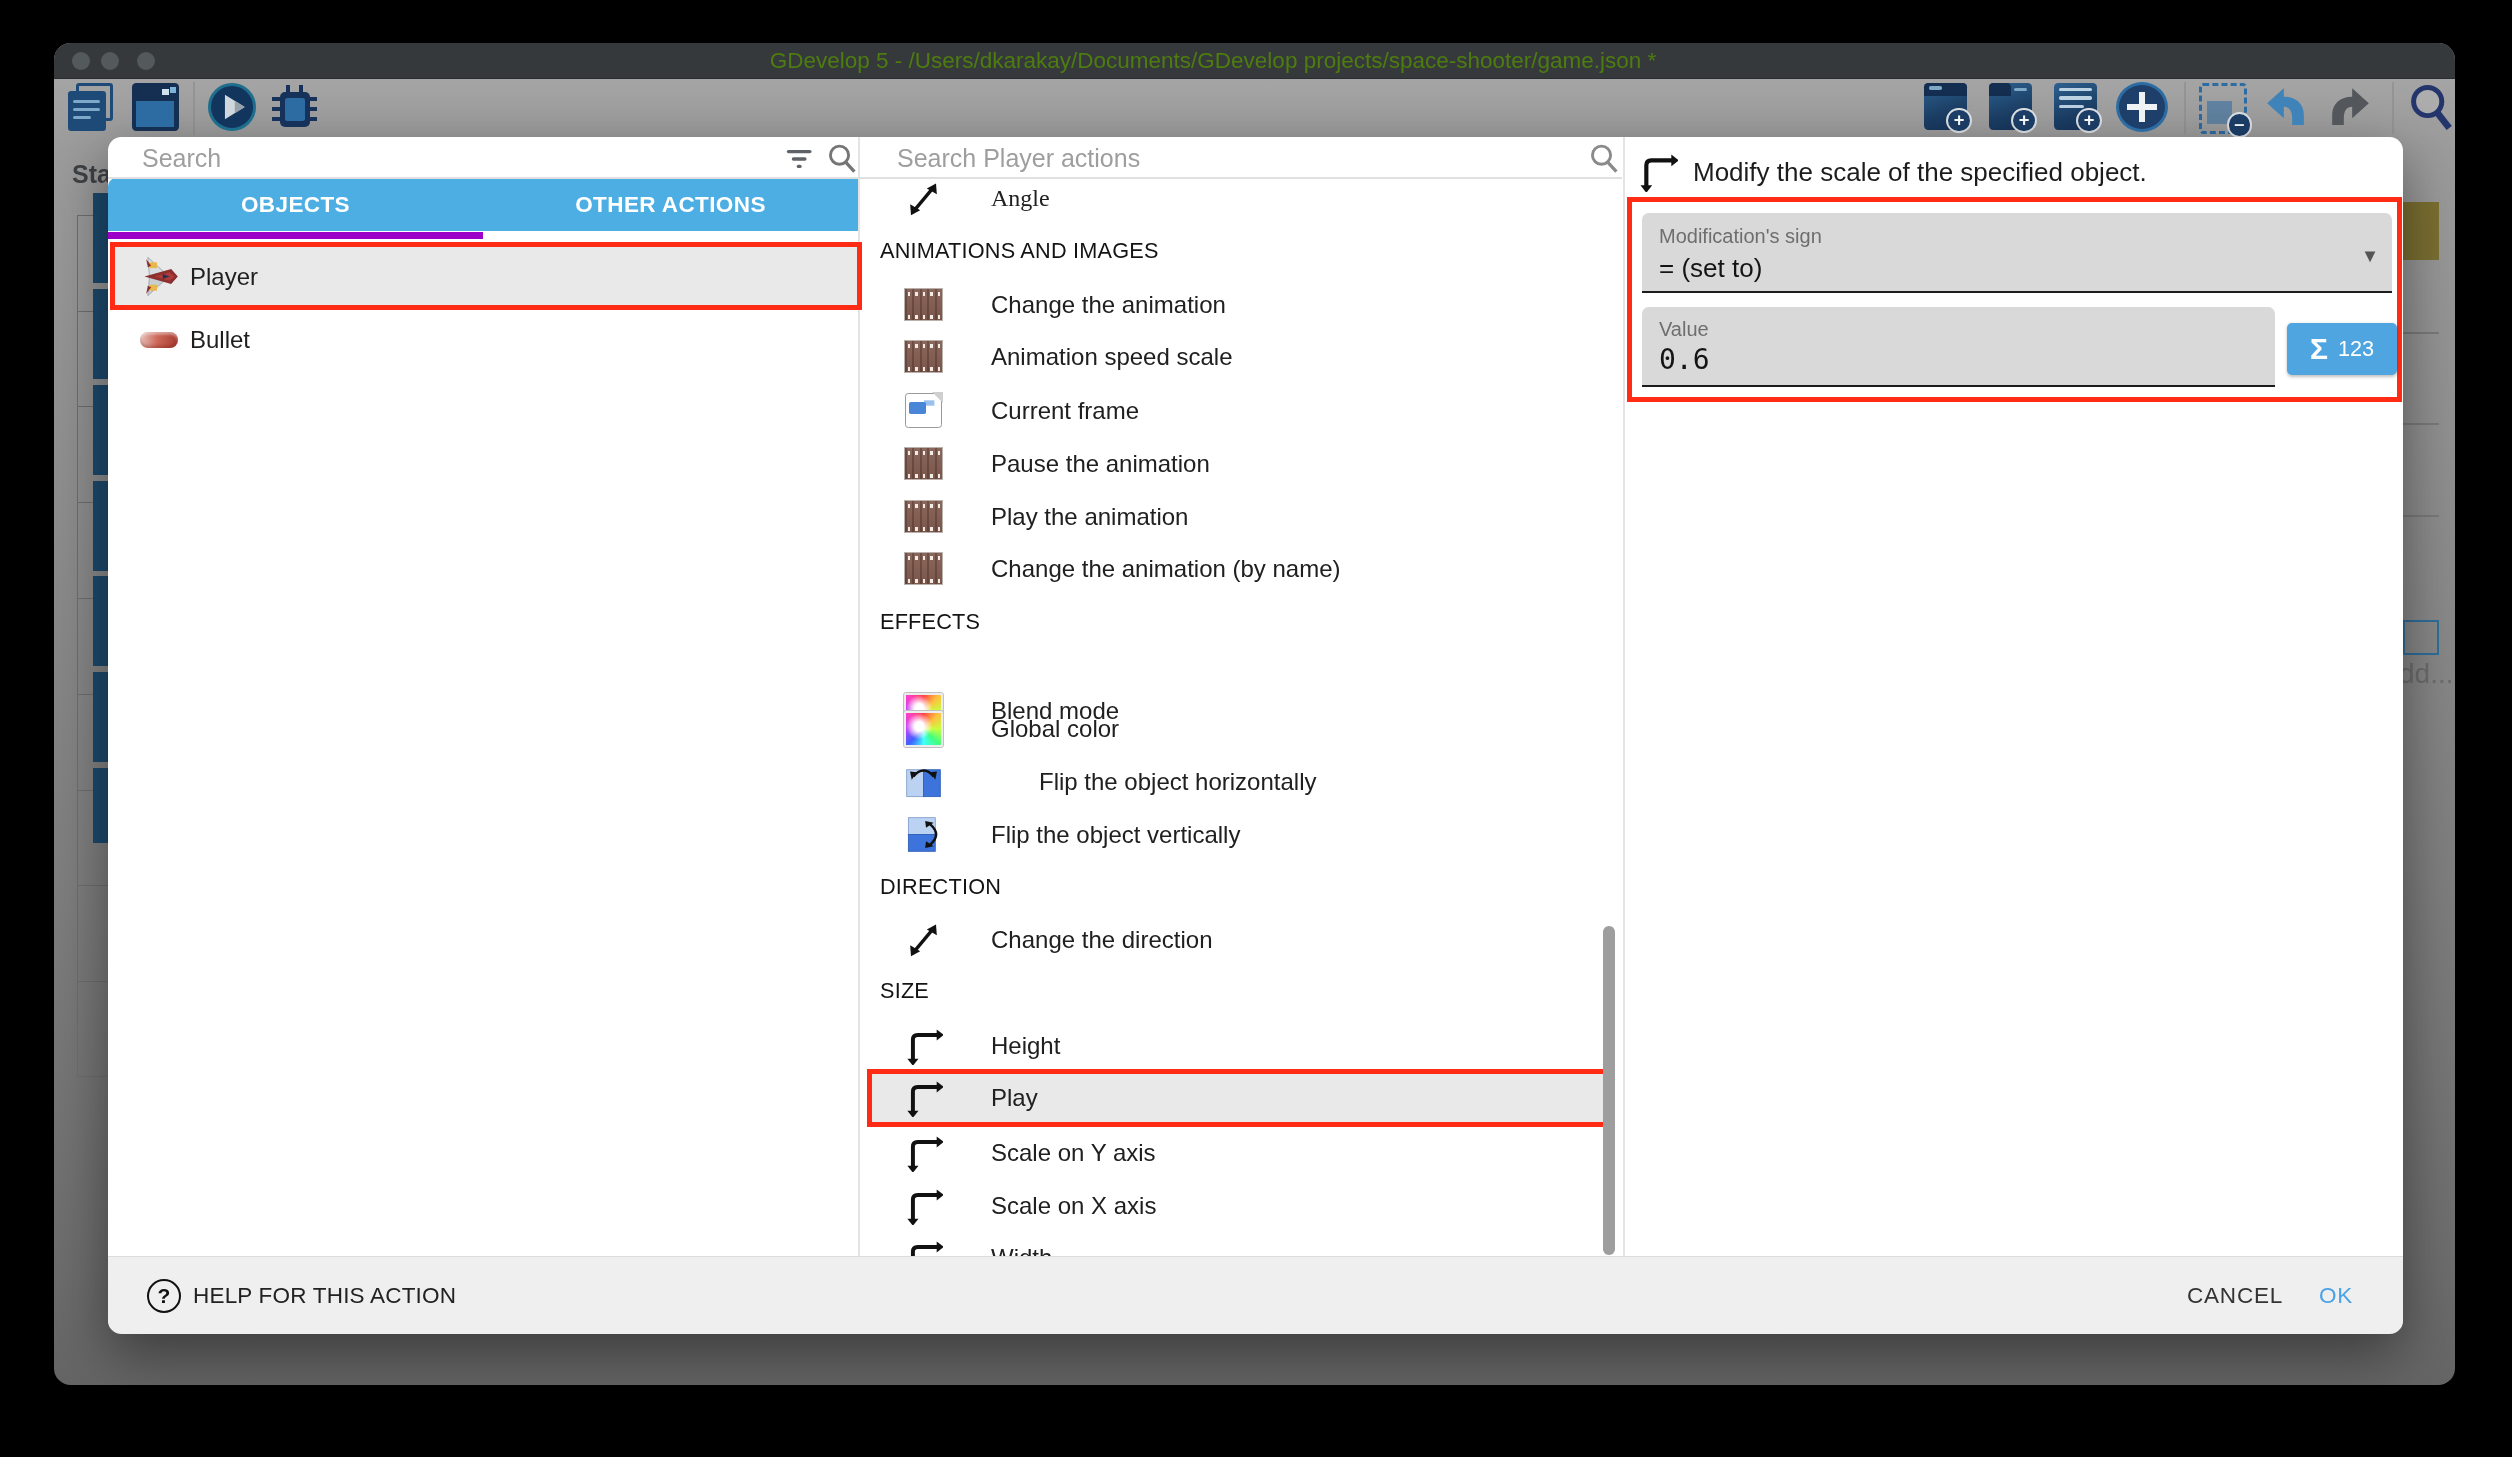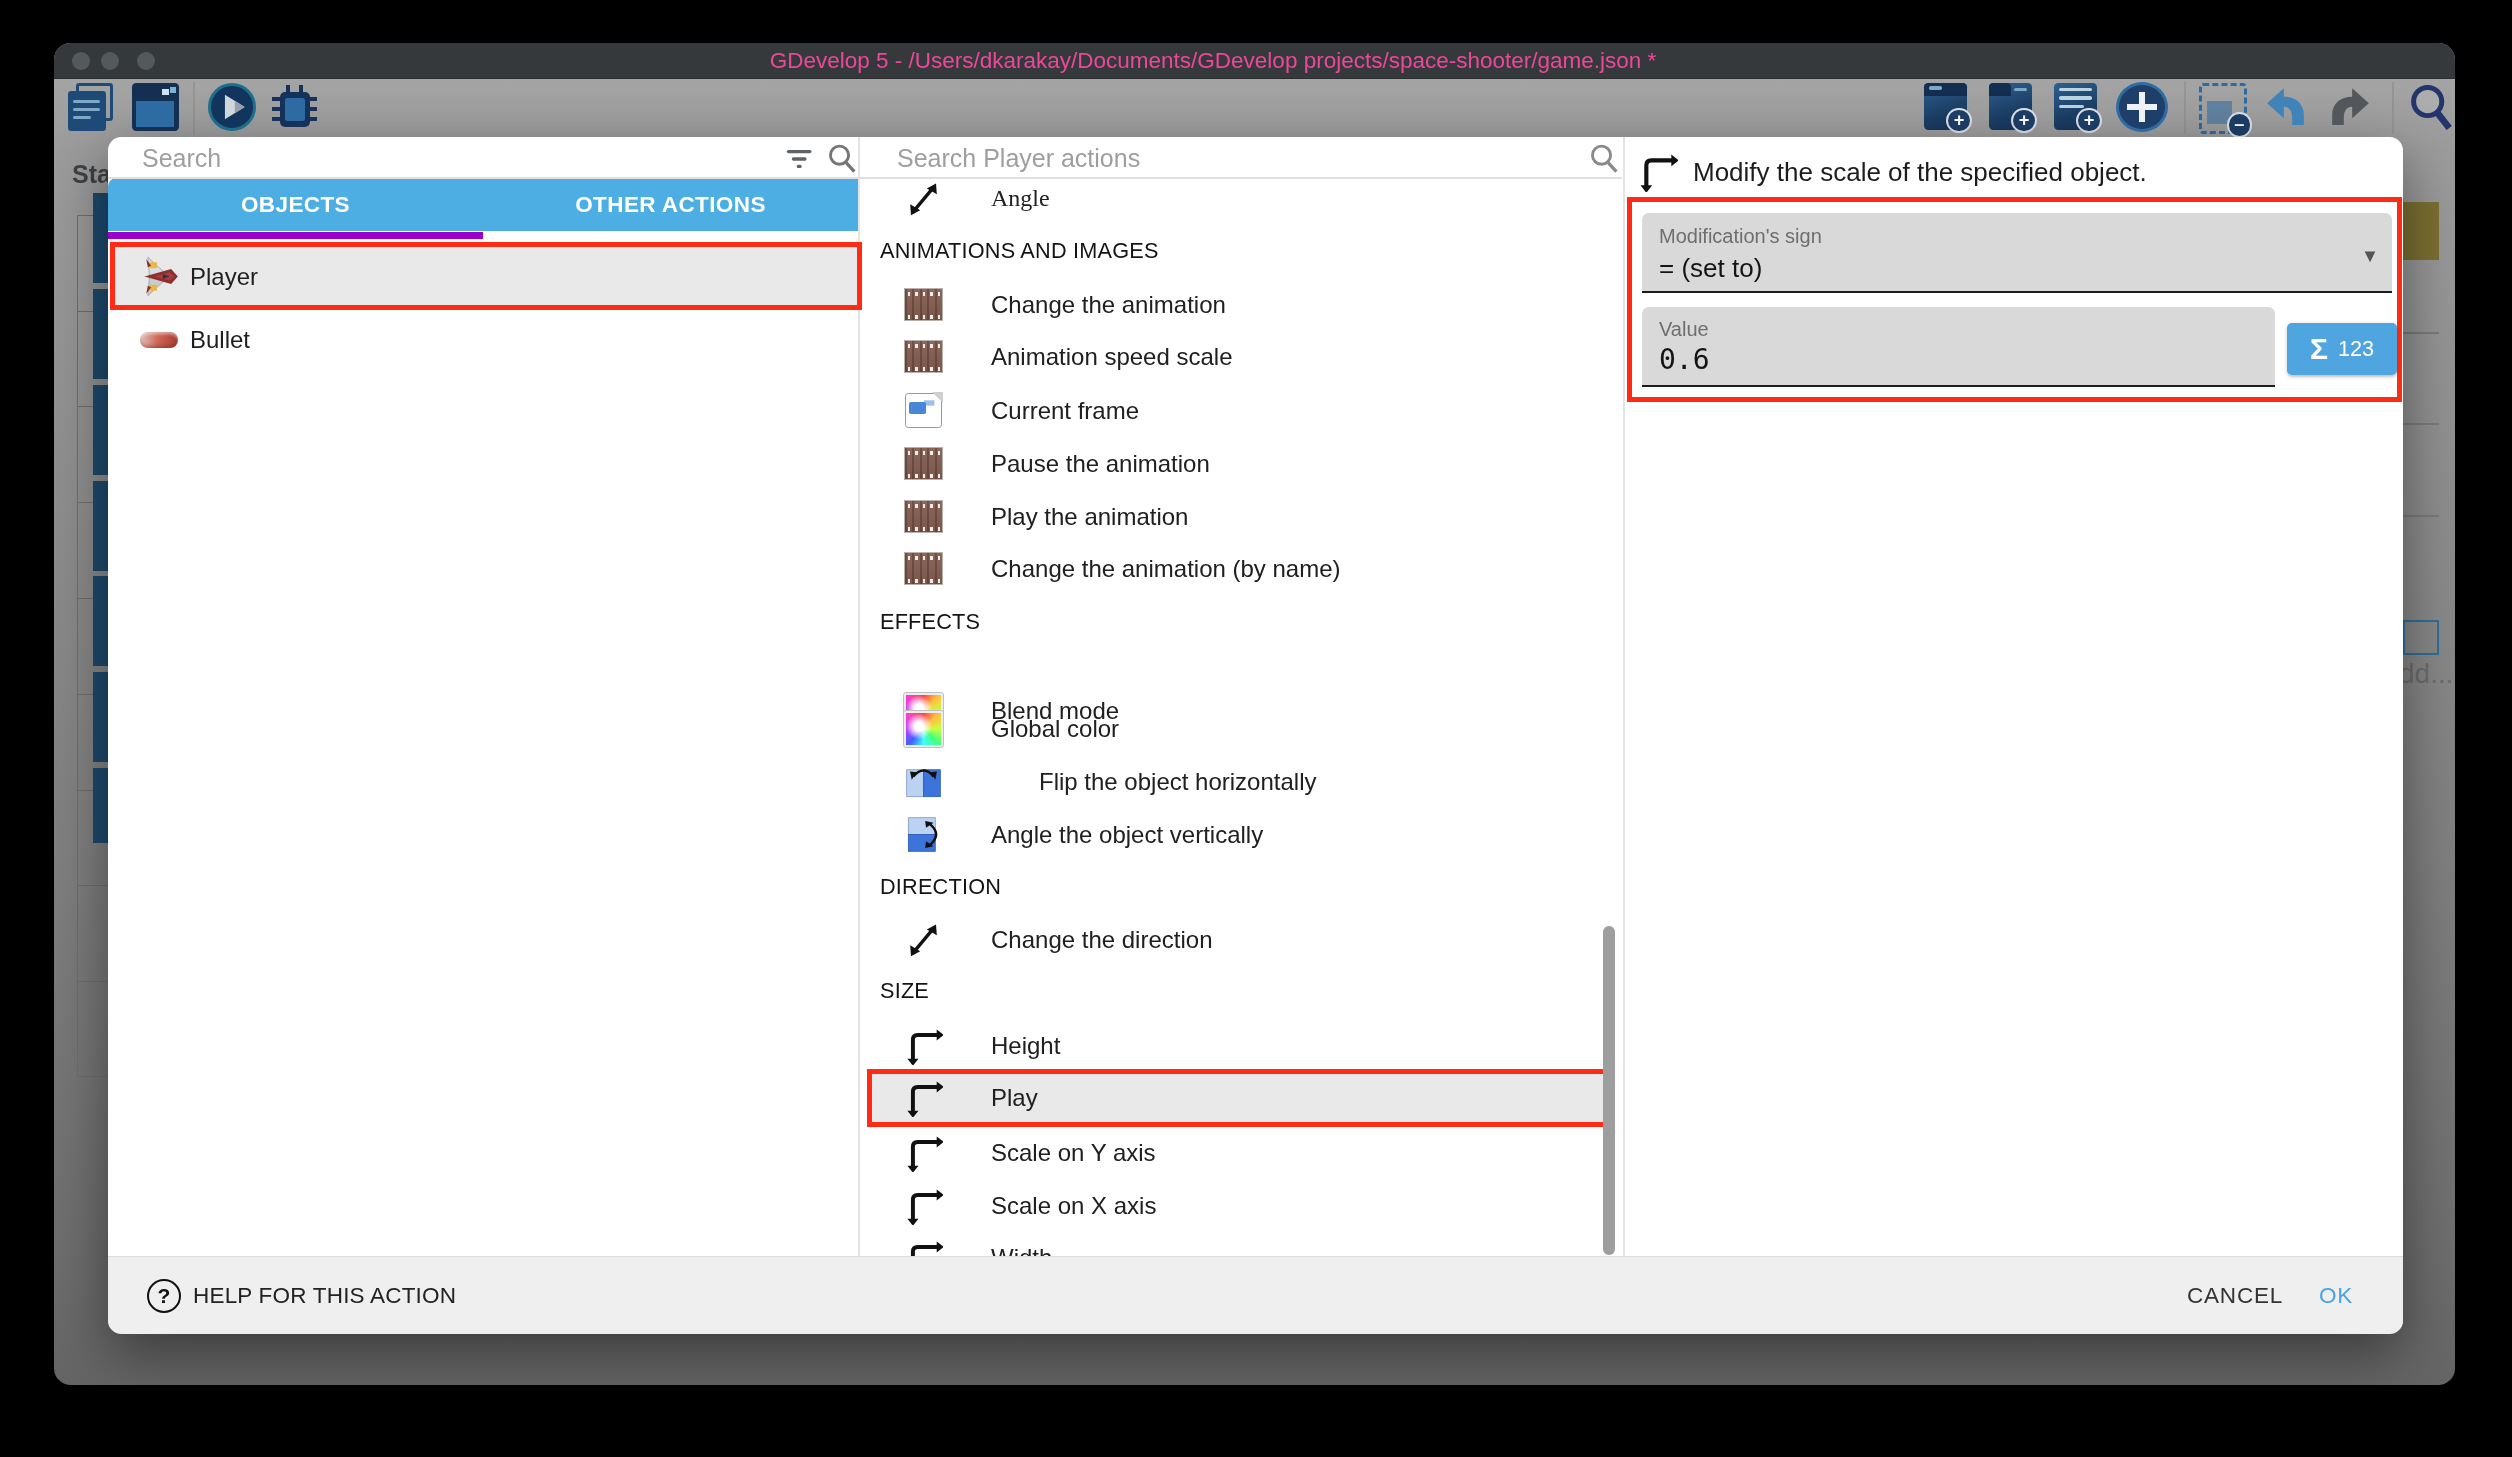--- a/index.html
+++ b/index.html
@@ -8,21 +8,21 @@
   .abs{position:absolute;}
 
   
   .window{position:absolute;left:54px;top:43px;width:2401px;height:1342px;border-radius:16.7px;
           background:linear-gradient(180deg,#a8a8a8 0%,#9c9c9c 8%,#8f8f8f 32%,#7f7f7f 62%,#6d6d6d 92%,#656565 100%);
           box-shadow:0 25px 67px rgba(0,0,0,.6);}
   .titlebar{position:absolute;left:54px;top:43px;width:2401px;height:35px;background:#35393c;
             border-radius:16.7px 16.7px 0 0;border-bottom:0.8px solid #2a2d2f;}
   .tlight{position:absolute;top:52px;width:18.3px;height:18.3px;border-radius:50%;background:#54595c;}
   .wtitle{position:absolute;left:54px;top:43px;width:2318px;height:35px;line-height:35px;text-align:center;
-          color:#ec4899;font-size:22.5px;}
+          color:#4d7c0f;font-size:22.5px;}
 
   
   .tbsep{position:absolute;width:1.7px;background:#949494;}
   .tb-box{position:absolute;border-radius:4.2px;background:linear-gradient(160deg,#2d618f 0%,#1c3f66 60%,#16325a 100%);}
   .tb-band{position:absolute;left:0;top:0;right:0;height:13.3px;background:#142e52;border-radius:4.2px 4.2px 0 0;}
   .tb-badge{position:absolute;width:21.7px;height:21.7px;border-radius:50%;background:#1d3f6a;border:2.5px solid #dfe3e8;
             color:#fff;font-size:18.3px;line-height:20px;text-align:center;font-weight:bold;}
   .tb-line{position:absolute;height:3.3px;background:#7fa8c8;border-radius:1.7px;}
   .dashbox{position:absolute;border:3.3px dashed #2d6ca3;border-radius:4.2px;}
 
@@ -342,21 +342,21 @@
   <div class="mrow" style="top:807px;">
     <span class="mic">
       <svg width="37" height="37" viewBox="0 0 44 44">
         <rect x="4" y="2" width="32" height="20" fill="#bcd2f2" stroke="#7e9cc8"></rect>
         <rect x="4" y="22" width="32" height="20" fill="#3c74dc" stroke="#2c5cb4"></rect>
         <path d="M30 10 Q44 22 30 34" stroke="#111" stroke-width="3" fill="none"></path>
         <polygon points="24,6 25,14 34,8" fill="#111"></polygon>
           <polygon points="24,38 25,30 34,36" fill="#111"></polygon>
       </svg>
     </span>
-    <span class="mlabel">Angle the object vertically</span>
+    <span class="mlabel">Flip the object vertically</span>
   </div>
   <div class="mheader" style="top:874px;">DIRECTION</div>
   <div class="mrow" style="top:912px;">
     <span class="mic">
       <svg width="35" height="37" viewBox="0 0 42 44">
           <line x1="11" y1="35" x2="31" y2="11" stroke="#111" stroke-width="4"></line>
         <polygon points="36,4 37,17 25,10" fill="#111"></polygon>
           <polygon points="6,42 5,29 17,36" fill="#111"></polygon>
         </svg>
     </span>

